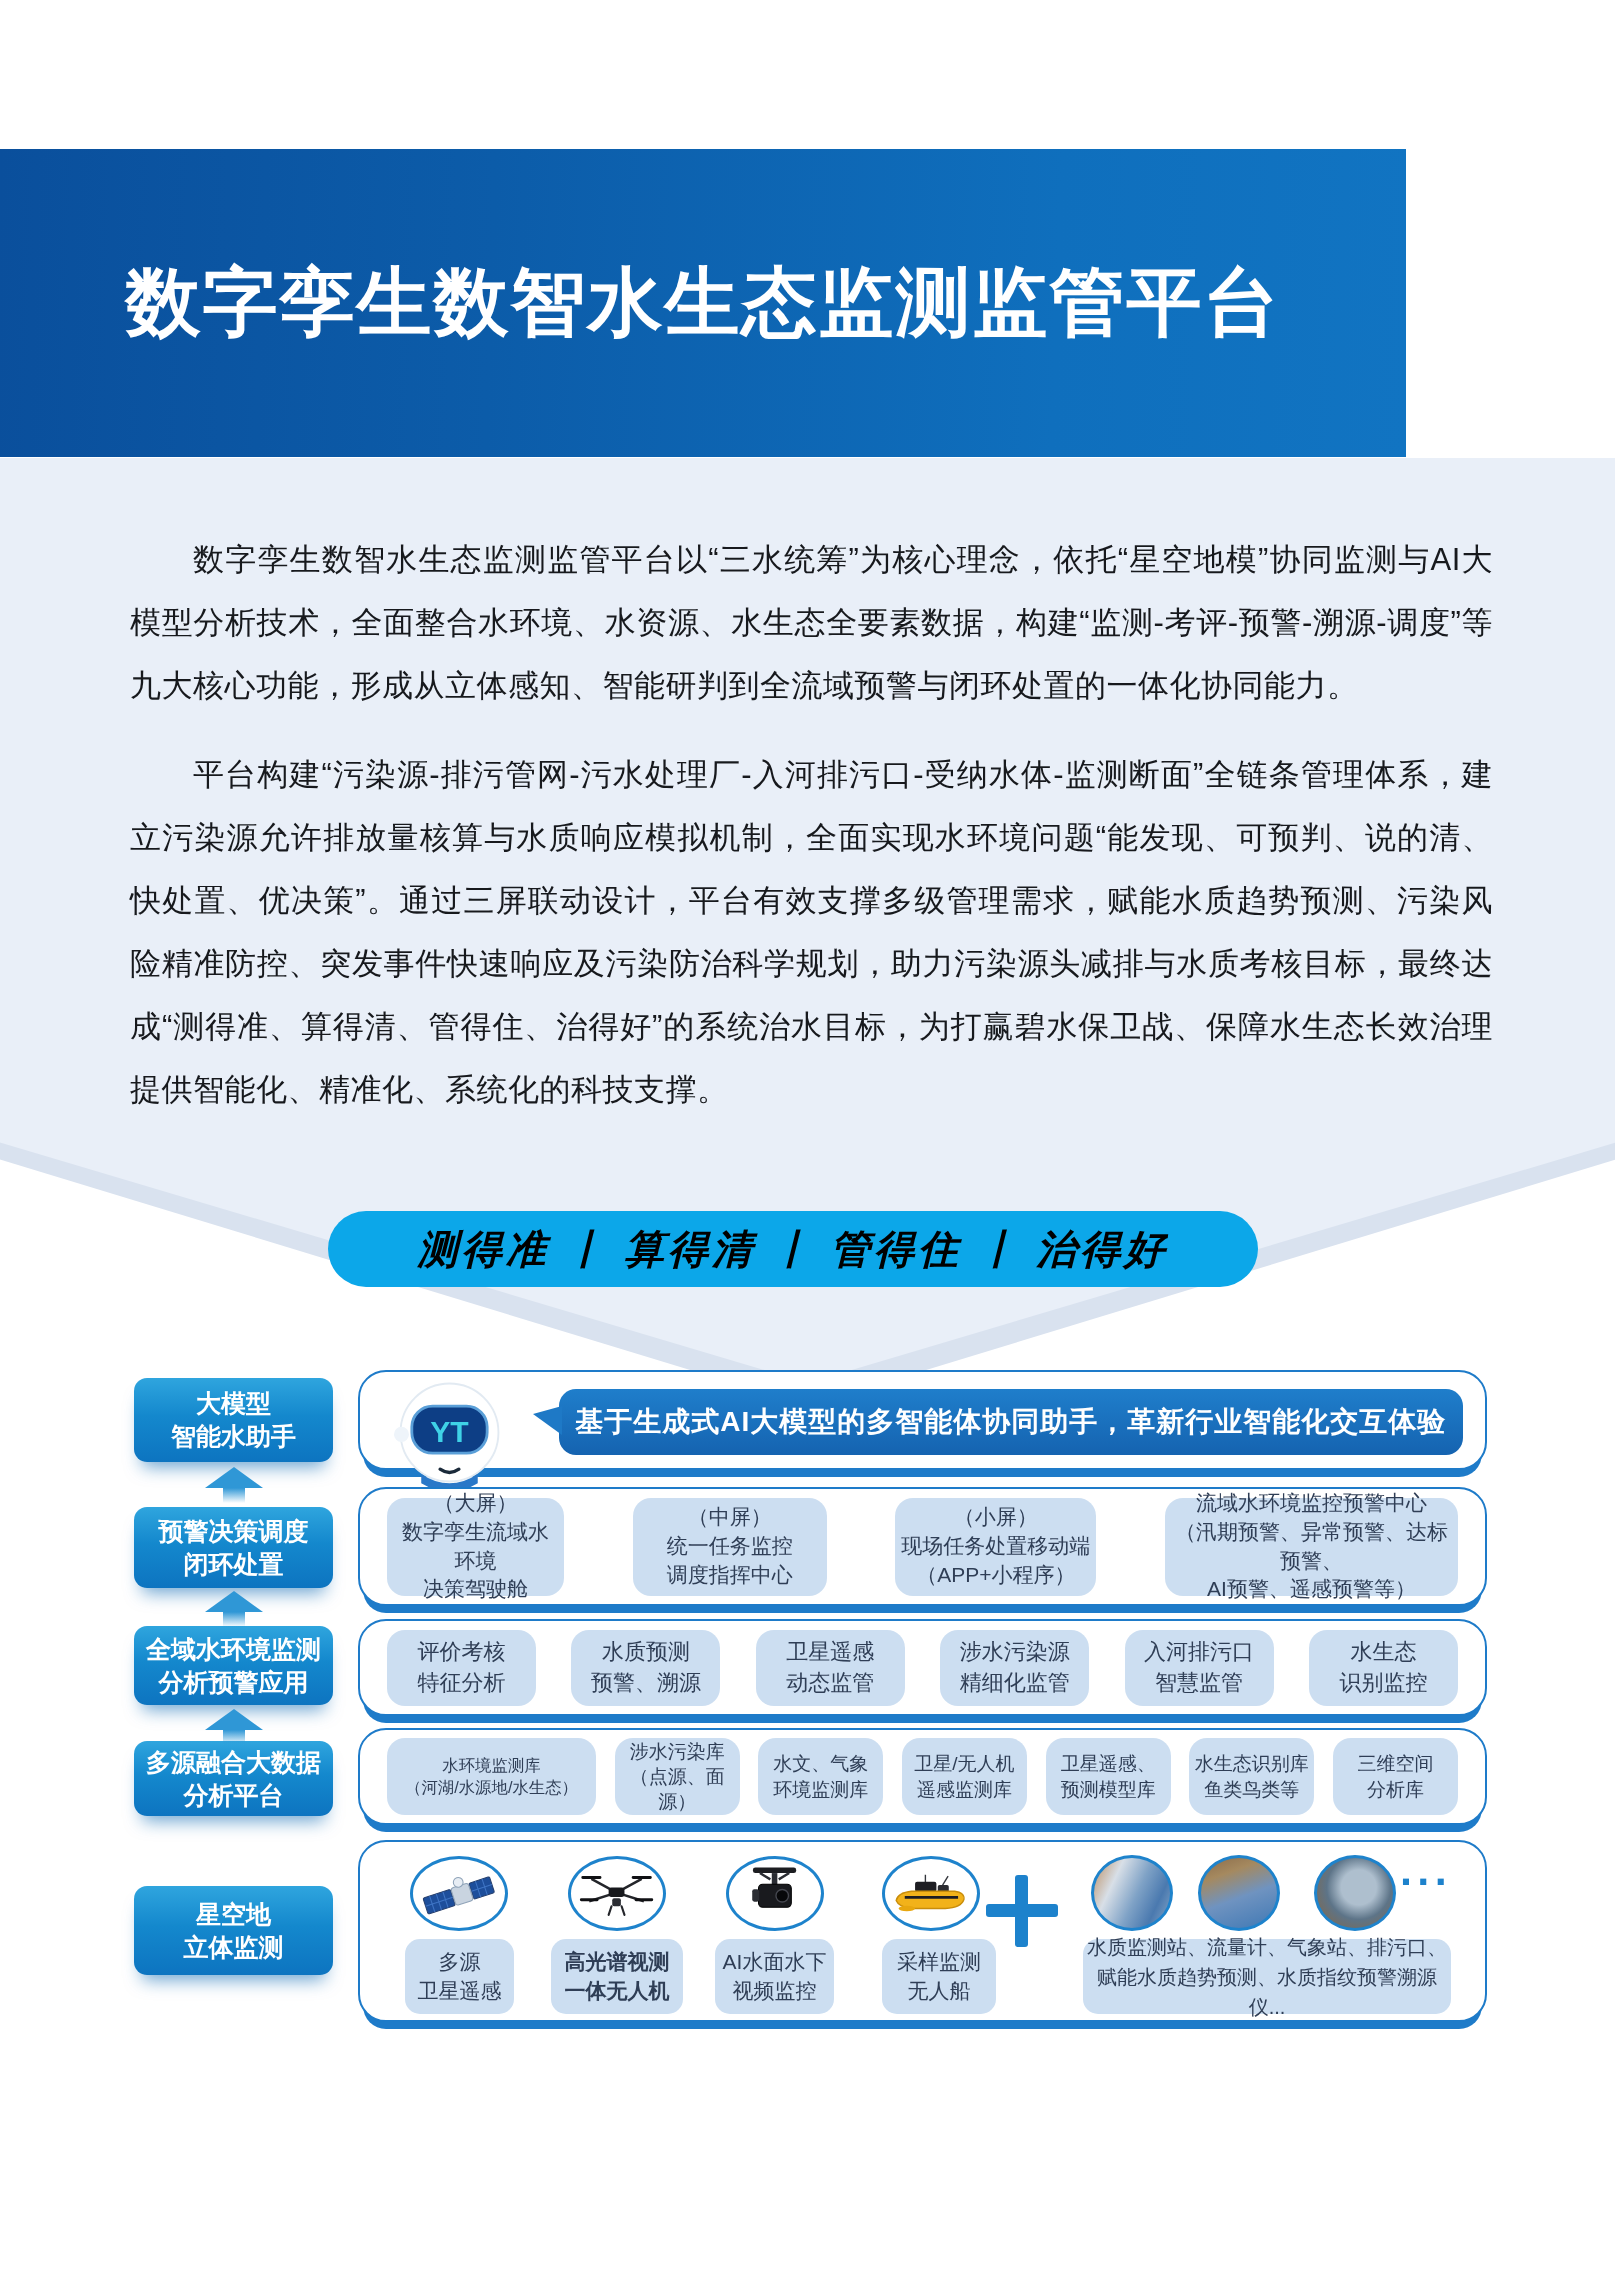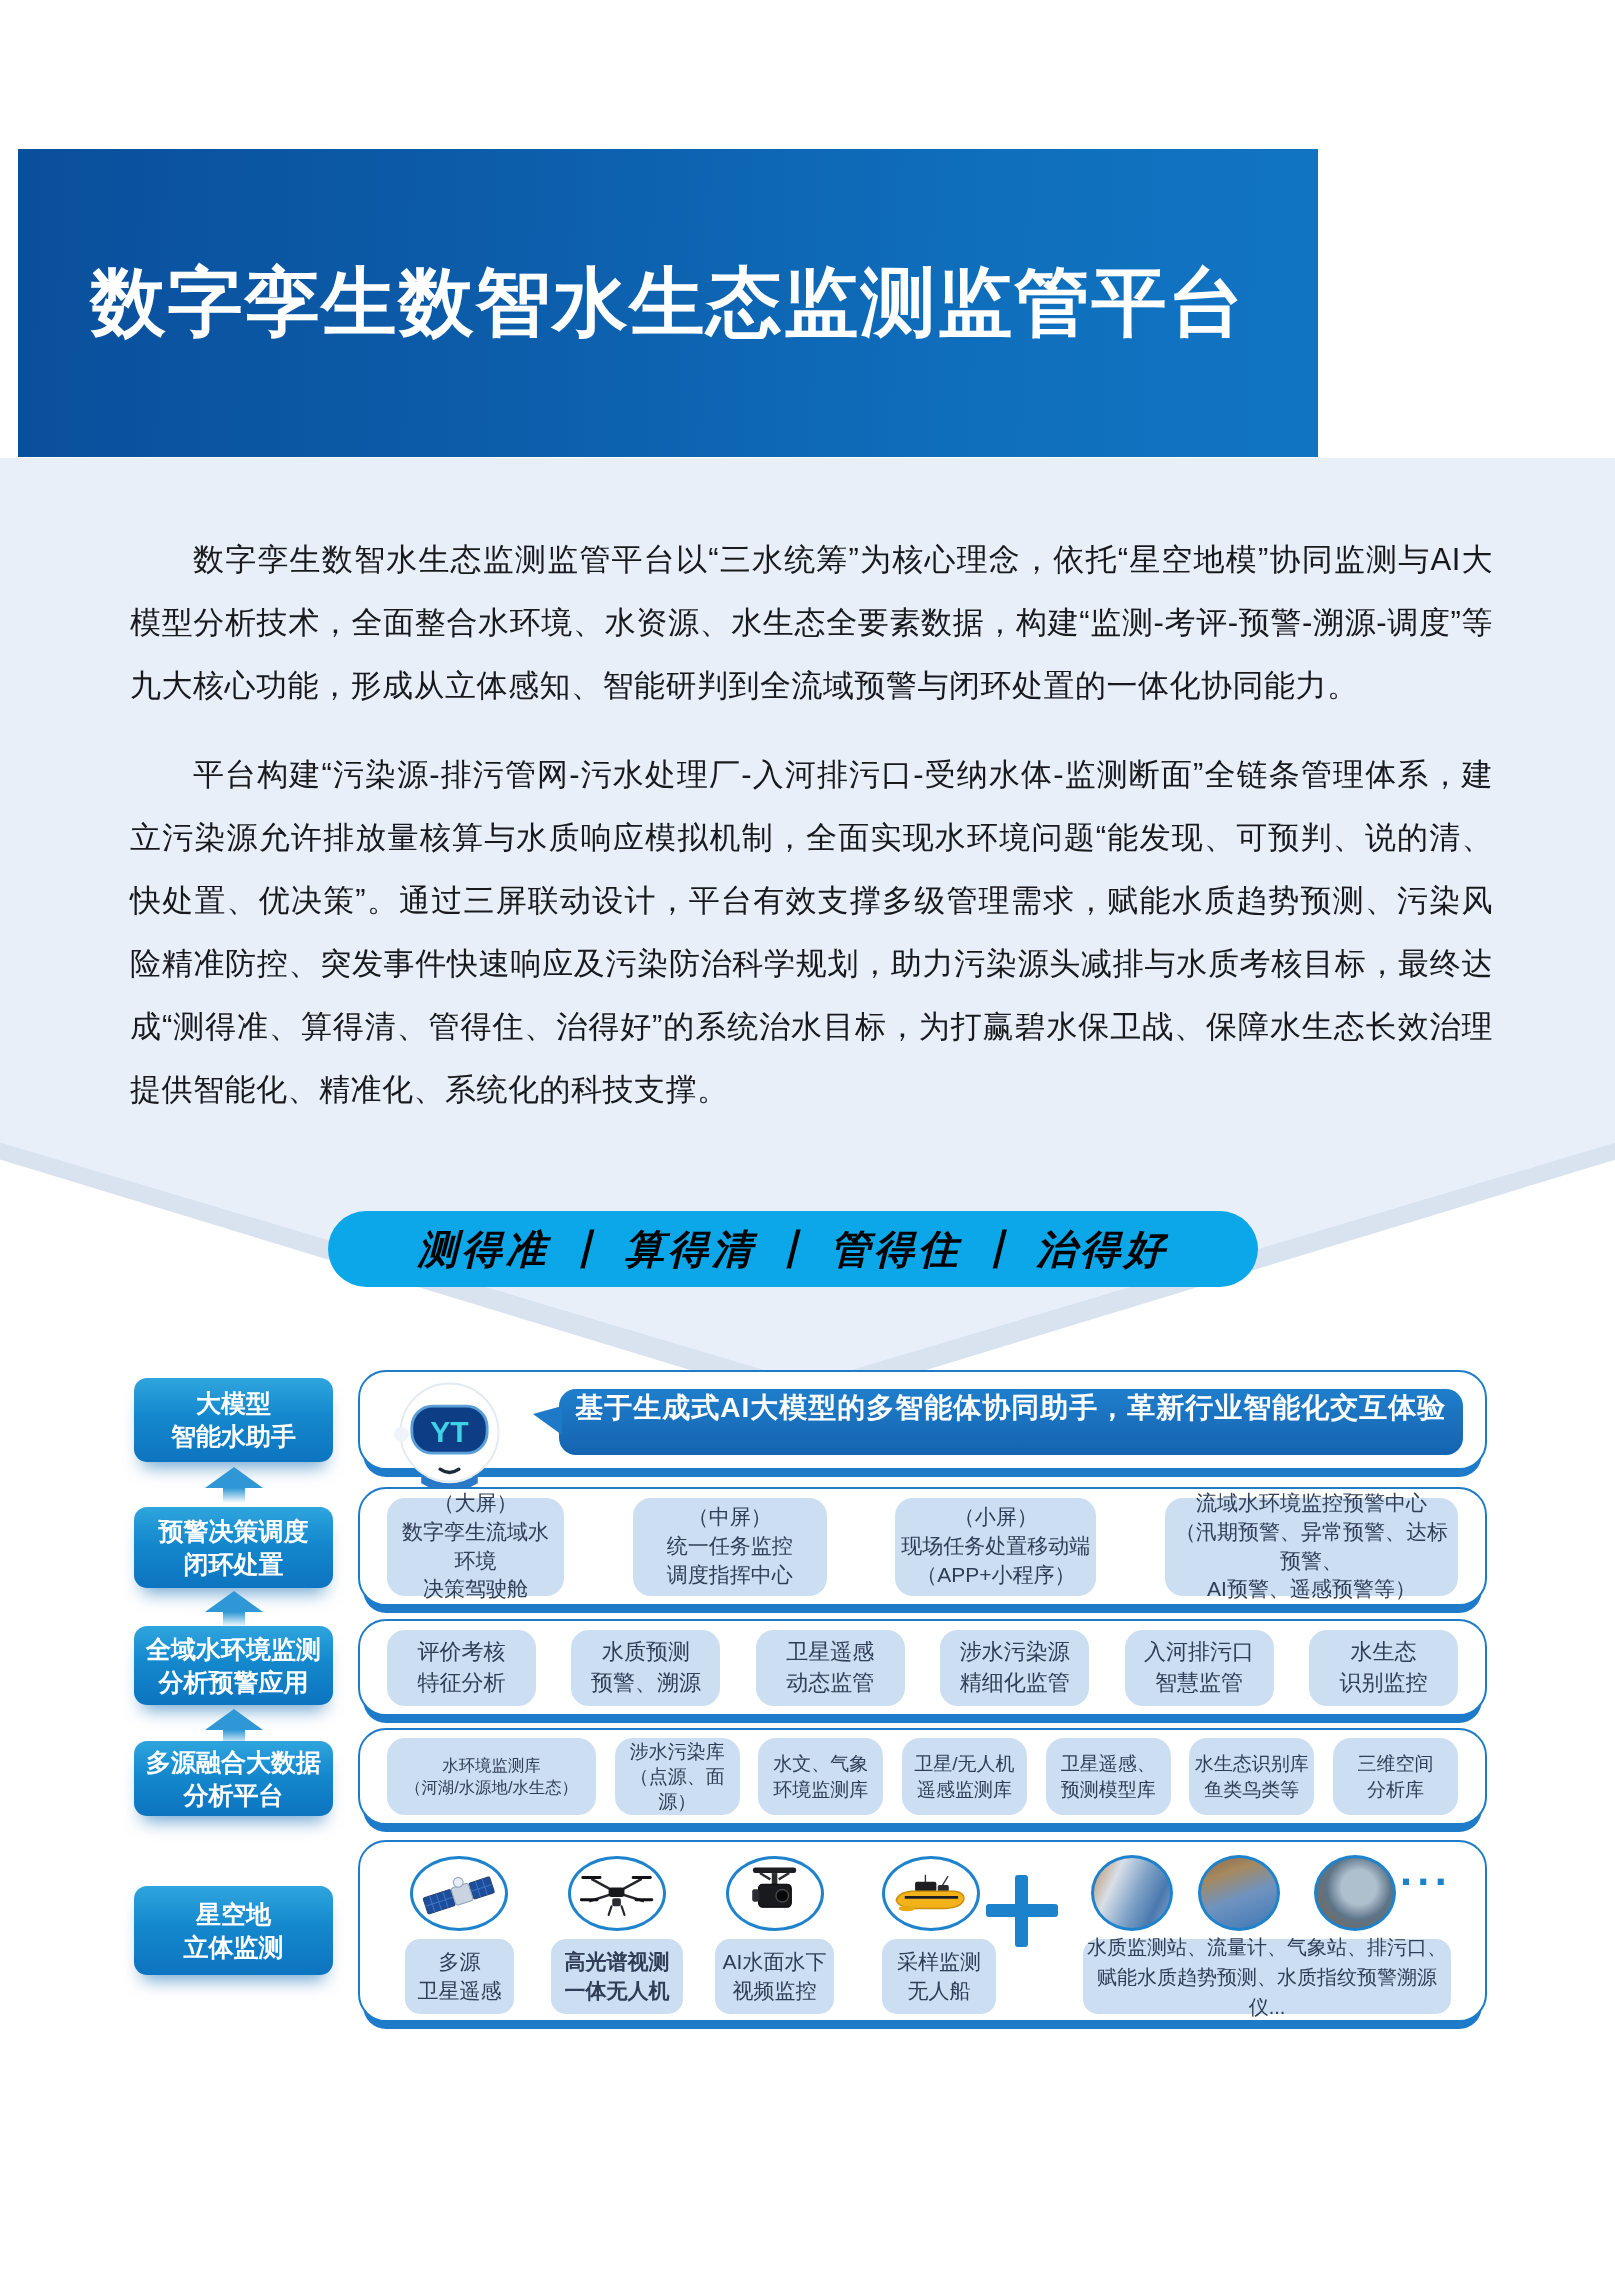--- a/index.html
+++ b/index.html
@@ -1,20 +1,20 @@
 <!DOCTYPE html>
 <html style="font-size:8px"><head>
 <meta charset="utf-8">
 <style>
   html,body{margin:0;padding:0;background:#ffffff;}
   body{font-family:"Liberation Sans", sans-serif;}
   #page{position:relative;width:1616px;height:2295px;background:#ffffff;overflow:hidden;}
 
   
-  .band{position:absolute;left:18px;top:149px;width:1300px;height:308px;
+  .band{position:absolute;left:0;top:149px;width:1406px;height:308px;
     background:linear-gradient(92deg,#0a4f9c 0%,#0c5ca9 35%,#0f6fbd 75%,#1174c2 100%);
     display:flex;align-items:center;justify-content:center;}
   .band h1{margin:0;color:#ffffff;font-size:75px;font-weight:900;letter-spacing:2px;white-space:nowrap;}
 
   
   .chevron{position:absolute;left:0;width:1616px;
     clip-path:polygon(0 0,100% 0,100% 74%,50% 100%,0 74%);}
   .chevron.dark{top:458px;height:948px;background:#d9e2ef;}
   .chevron.light{top:458px;height:925px;background:#e9eff8;}
   .intro-text{position:absolute;left:130px;top:528px;width:1363px;
@@ -63,21 +63,21 @@
   .tier2 .cell{height:98px;font-size:21px;line-height:1.38;}
   .t2a{width:177px;} .t2b{width:194px;} .t2c{width:201px;} .t2d{width:293px;}
   .tier3 .cell{width:149px;height:76px;font-size:22px;line-height:1.38;}
   .tier4 .cell{width:125px;height:77px;font-size:19px;line-height:1.32;}
   .tier4 .cell.wide{width:209px;font-size:16.4px;}
 
   
   .robot{position:absolute;left:33px;top:4px;width:113px;height:105px;}
   .bubble{position:absolute;left:199px;top:17px;right:22.4px;height:66px;
     background:linear-gradient(180deg,#1f7ecb,#1563b0);border-radius:17px;
-    display:flex;justify-content:center;
+    display:flex;align-items:center;justify-content:center;
     color:#ffffff;font-size:28px;font-weight:bold;letter-spacing:1px;}
   .bubble::before{content:"";position:absolute;left:-26px;top:17px;width:0;height:0;
     border-top:8px solid transparent;border-bottom:21px solid transparent;
     border-right:29px solid #1e79c6;}
 
   
   .dev{position:absolute;top:14px;width:98px;height:75px;background:#ffffff;
     border:3px solid #1e83cc;border-radius:50%;box-sizing:border-box;
     display:flex;align-items:center;justify-content:center;overflow:hidden;}
   .dev svg{width:86%;height:86%;}

